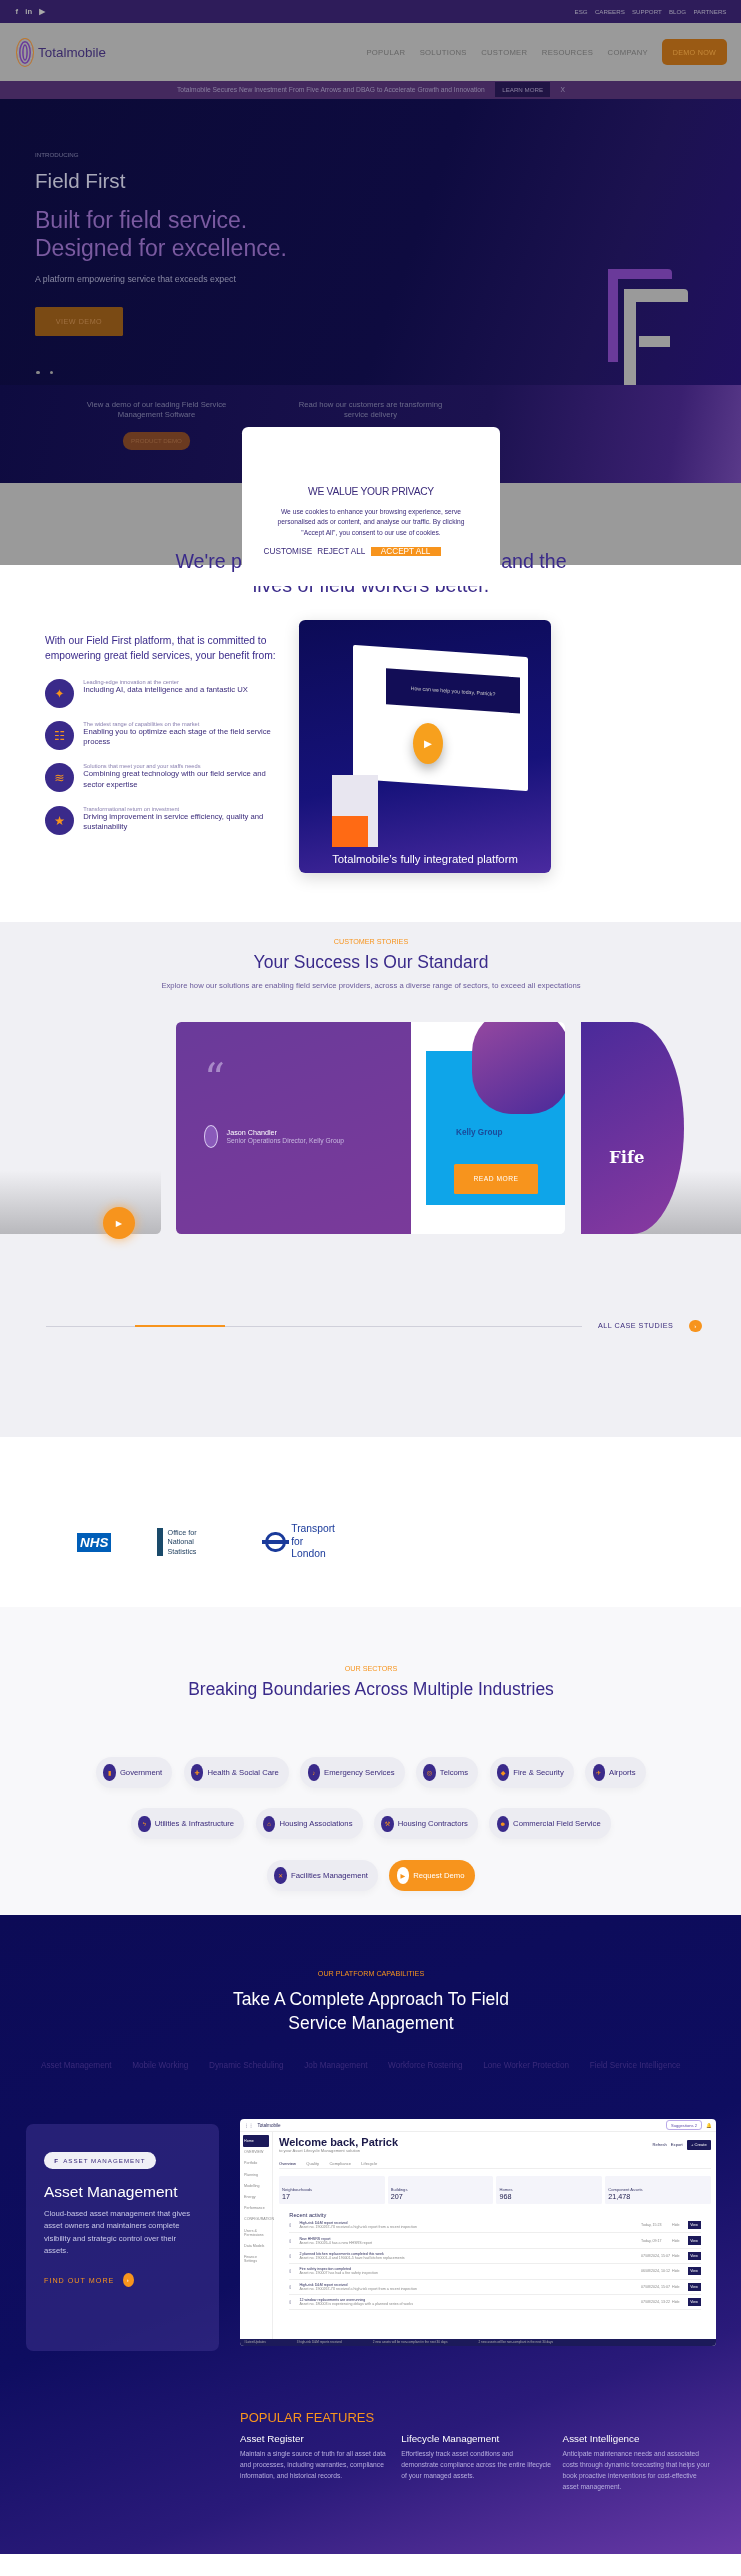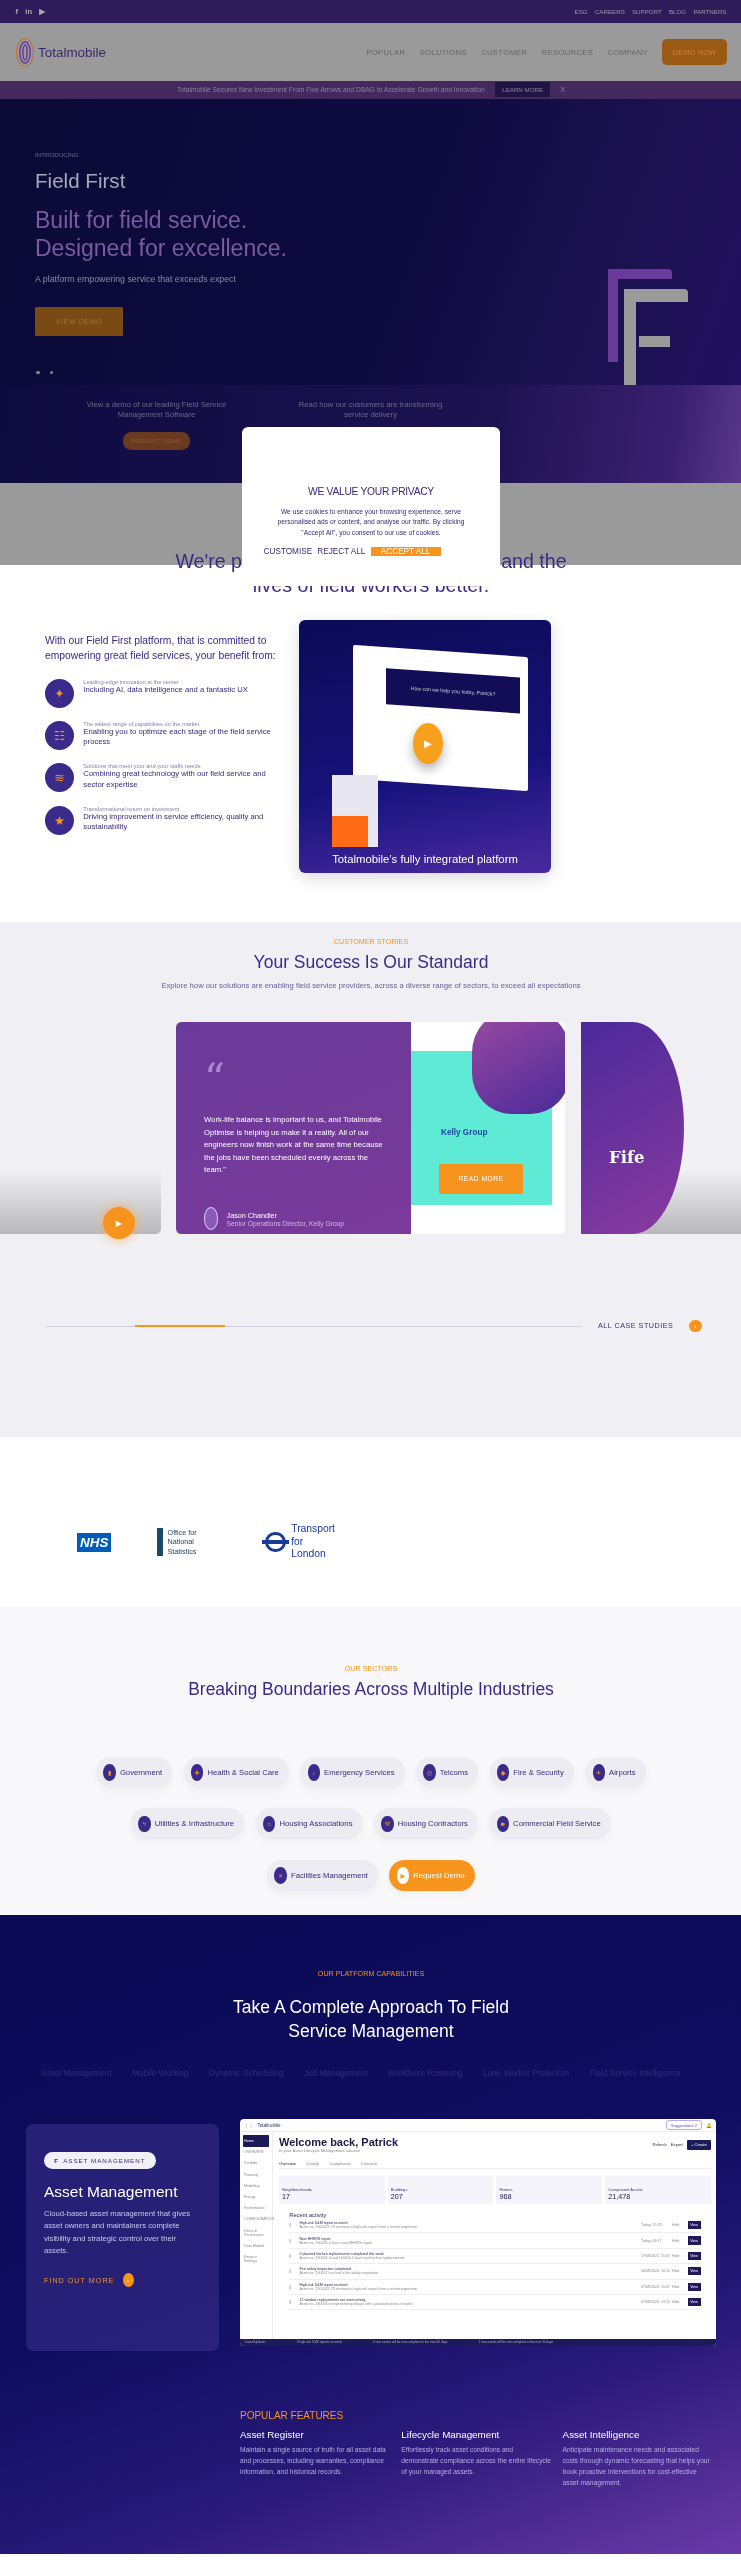--- a/index.html
+++ b/index.html
@@ -63,21 +63,21 @@
 .story-left-fade{position:absolute;left:0;top:0;width:161px;height:212px;background:linear-gradient(180deg,#f0f0f4 70%,#b8b8bc 100%);border-radius:0 5.2px 5.2px 0}
 .story-arrow{position:absolute;left:103px;top:185px;width:32px;height:32px;border-radius:50%;background:#f7941d;color:#fff;display:flex;align-items:center;justify-content:center;box-shadow:0 0 10.3px #f7b060}
 .story-card{position:absolute;left:176px;top:0;width:389px;height:212px;border-radius:5.2px;background:#fff;overflow:hidden}
 .story-card .quote{position:absolute;left:0;top:0;width:235px;height:212px;background:linear-gradient(160deg,#6a3a9a,#7a3a9a);padding:41px 28px 0}
 .story-card .qm{font-size:41px;color:#a88ac8;line-height:31px;font-family:"DejaVu Serif",serif}
 .story-card .qt{color:#fff;font-size:7.7px;line-height:12.4px;margin-top:20.6px}
 .story-card .auth{display:flex;gap:8.2px;margin-top:31px;align-items:center}
 .story-card .auth .av{width:14.4px;height:23px;border-radius:50%;background:#8a5aba;border:1px solid #d8c8f0}
 .story-card .auth .n{color:#fff;font-size:7.2px}
 .story-card .auth .r{color:#c8b8e0;font-size:6.7px}
-.story-card .right{position:absolute;left:235px;top:29px;width:141px;height:154px;background:#5eead4}
+.story-card .right{position:absolute;left:250px;top:29px;width:141px;height:154px;background:#0ea5e9}
 .story-card .kg{position:absolute;left:30px;top:77px;color:#1a4a9a;font-size:8.2px;font-weight:bold}
 .story-card .rm{position:absolute;left:28px;top:113px;width:84px;height:30px;background:#f7941d;color:#fff;font-size:6.7px;display:flex;align-items:center;justify-content:center;border-radius:1.5px;letter-spacing:0.5px}
 .story-card .blob{position:absolute;right:-5.2px;top:-10.3px;width:98px;height:103px;border-radius:40%;background:linear-gradient(150deg,#9a4aa0,#4a2a9a)}
 .story-right{position:absolute;left:581px;top:0;width:161px;height:212px;background:linear-gradient(180deg,#f0f0f4 70%,#b8b8bc 100%)}
 .story-right .fife{position:absolute;left:0;top:0;width:103px;height:212px;background:linear-gradient(150deg,#4a2a9a,#8a3aa0);border-radius:0 50% 50% 0;color:#fff;font-size:16.5px;font-family:"DejaVu Serif",serif;font-weight:bold;display:flex;align-items:flex-end;padding:0 0 67px 28px}
 .progress{position:absolute;left:46px;top:304px;width:536px;height:1px;background:#d0d0da}
 .progress span{position:absolute;left:89px;top:-1px;width:90px;height:2.1px;background:#f7941d}
 .all-cs{position:absolute;left:598px;top:298px;display:flex;align-items:center;gap:16px;color:#3a2a7a;font-size:7.2px;letter-spacing:0.5px}
 .all-cs i{width:12.4px;height:12.4px;border-radius:50%;background:#f7941d;color:#fff;font-style:normal;display:flex;align-items:center;justify-content:center;font-size:6.2px}
 .logos{height:170px;background:#fff;display:flex;align-items:center;gap:46px;padding:0 77px;padding-top:41px}
@@ -87,21 +87,21 @@
 .tfl .r{width:20.6px;height:20.6px;border-radius:50%;border:3.6px solid #1a3a9a;position:relative}
 .tfl .r:after{content:"";position:absolute;left:-6.2px;top:5.2px;width:27px;height:4.1px;background:#1a3a9a}
 .sectors{background:#f8f8fa;padding:57px 0 24px;text-align:center}
 .chips{display:flex;flex-wrap:wrap;justify-content:center;gap:10.3px 11.3px;width:649px;margin:57px auto 0}
 .chip{display:flex;align-items:center;gap:4.1px;background:#ececf2;border-radius:15.5px;padding:0 10.3px 0 7.2px;height:31px;font-size:7.7px;color:#3a2a7a;box-shadow:0 3.1px 7.2px rgba(0,0,0,.04)}
 .chip .ci{width:12.4px;height:16.5px;border-radius:50%;background:#3a2a8a;color:#f7941d;font-size:6.2px;display:flex;align-items:center;justify-content:center}
 .chip.req{background:#f7941d;color:#fff}
 .chip.req .ci{background:#fff;color:#f7941d}
 .chips .brk{flex-basis:100%;height:0}
 .platform{position:relative;background:linear-gradient(160deg,#0c0b56 0%,#0e0d60 50%,#2a1a7a 75%,#6a3aa8 100%);padding:54px 0 0;height:639px;text-align:center}
-.platform .sec-title{color:#fff;line-height:24px;width:289px;margin:17px auto 0}
+.platform .sec-title{color:#fff;line-height:24px;width:289px;margin:9px auto 0}
 .tabs{display:flex;gap:20.6px;padding-left:41px;margin-top:26px}
 .pcard{position:absolute;left:26px;top:209px;width:193px;height:227px;border-radius:7.2px;background:rgba(60,50,140,.55);text-align:left;padding:28px 18px}
 .pcard .badge{display:inline-flex;align-items:center;gap:4.1px;background:#f0f0f6;border-radius:10.3px;padding:5.2px 10.3px;font-size:6.2px;color:#3a2a7a;letter-spacing:1px}
 .pcard h3{color:#fff;font-size:15.5px;font-weight:normal;margin-top:13.4px}
 .pcard p{color:#c8c8e8;font-size:7.7px;line-height:12.4px;margin-top:7.2px}
 .pcard .fom{color:#f7941d;font-size:7.2px;letter-spacing:1px;margin-top:15.5px;display:flex;align-items:center;gap:8.2px}
 .pcard .fom i{width:11.3px;height:14.4px;border-radius:50%;background:#f7941d;color:#fff;font-style:normal;font-size:5.7px;display:flex;align-items:center;justify-content:center}
 .dash{position:absolute;left:240px;top:204px;width:476px;height:227px;background:#fff;border-radius:4.1px;overflow:hidden;text-align:left;font-size:4.6px;color:#2a2a5a}
 .dash .hdr{height:13.4px;border-bottom:0.5px solid #eee;display:flex;align-items:center;padding:0 4.1px;gap:4.1px}
 .dash .sugg{margin-left:auto;border:0.5px solid #b8a8e8;border-radius:3.1px;padding:1.5px 4.1px;font-size:4.1px;color:#5a4aa8}
@@ -119,21 +119,21 @@
 .dash .stat b{display:block;font-size:7.2px;color:#1c1a4a;font-weight:normal}
 .dash .ra{margin:8.2px 10.3px 0;font-size:5.7px}
 .dash .row{display:flex;align-items:center;margin:0 10.3px;padding:3.1px 0;border-bottom:0.5px solid #eee;font-size:3.6px}
 .dash .row .txt{flex:1;padding-left:8.2px}
 .dash .row .txt div:last-child{color:#888}
 .dash .row .dt{width:31px;color:#888}
 .dash .row .hd{width:15.5px;color:#888}
 .dash .row .vw{background:#1c1a5a;color:#fff;padding:2.1px 2.6px}
 .dash .ticker{position:absolute;left:0;right:0;bottom:0;height:7.2px;background:#1c1a5a;color:#aaa;font-size:3.1px;display:flex;gap:31px;align-items:center;padding-left:4.1px}
 .popf{position:absolute;left:240px;top:495px;text-align:left;width:474px}
-.popf .eb{color:#f7941d;font-size:10px}
+.popf .eb{color:#f7941d;font-size:13px}
 .popf .cols{display:flex;gap:11.3px;margin-top:8.2px}
 .popf .col{width:150px}
 .popf h4{color:#fff;font-size:9.8px;font-weight:normal}
 .popf p{color:#b8b0e0;font-size:6.7px;line-height:10.8px;margin-top:5.2px}
 </style>
 </head>
 <body>
 
 <div class="topbar">
   <div class="social">
@@ -264,21 +264,20 @@
 <div class="stories">
   <div class="eyebrow">CUSTOMER STORIES</div>
   <div class="sec-title">Your Success Is Our Standard</div>
   <div class="sec-sub">Explore how our solutions are enabling field service providers, across a diverse range of sectors, to exceed all expectations</div>
   <div class="story-wrap">
     <div class="story-left-fade"></div>
     <a class="story-arrow">▶</a>
     <div class="story-card">
       <div class="quote">
         <div class="qm">“</div>
-        <div class="qt">Work-life balance is important to us, and Totalmobile Optimise is helping us make it a reality. All of our engineers now finish work at the same time because the jobs have been scheduled evenly across the team."</div>
         <div class="auth">
           <span class="av"></span>
           <div>
               <div class="n">Jason Chandler</div>
               <div class="r">Senior Operations Director, Kelly Group</div>
             </div>
         </div>
       </div>
       <div class="right">
         <div class="kg">Kelly Group</div>

